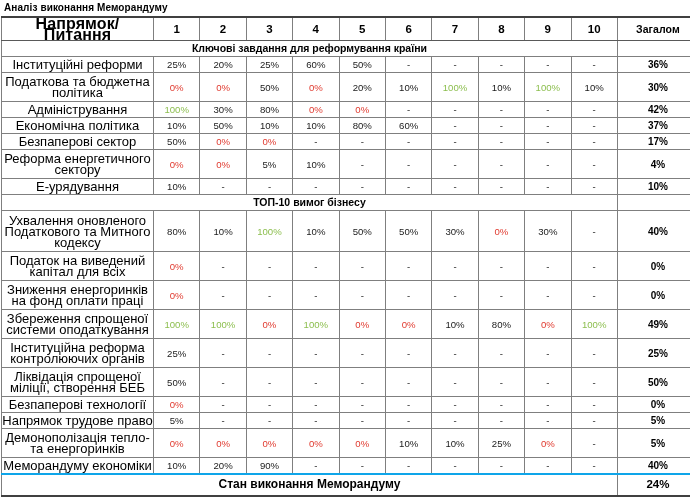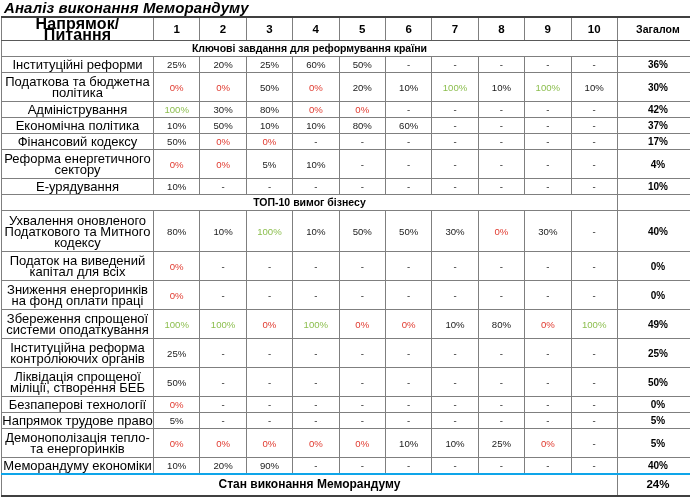--- a/index.html
+++ b/index.html
@@ -16,23 +16,22 @@
     color: #000000;
     -webkit-font-smoothing: antialiased;
   }
   #page {
     width: 690px;
     height: 503px;
     position: relative;
     box-sizing: border-box;
   }
   .doc-title {
-    font-size: 15px;
-    font-weight: bold;
-    font-style: italic;
+    font-size: 10px;
+    font-weight: bold;
     line-height: 13px;
     padding: 1px 0 2px 4px;
     letter-spacing: 0.1px;
     white-space: nowrap;
   }
   table.memo {
     border-collapse: collapse;
     table-layout: fixed;
     width: 688px;
     margin: 0 0 0 1px;
@@ -194,21 +193,21 @@
           <td class="val v-black">10%</td>
           <td class="val v-black">80%</td>
           <td class="val v-black">60%</td>
           <td class="val v-black">-</td>
           <td class="val v-black">-</td>
           <td class="val v-black">-</td>
           <td class="val v-black">-</td>
           <td class="total">37%</td>
         </tr>
         <tr class="r1">
-          <td class="rowname">Фінансовий кодексу</td>
+          <td class="rowname">Безпаперові сектор</td>
           <td class="val v-black">50%</td>
           <td class="val v-red">0%</td>
           <td class="val v-red">0%</td>
           <td class="val v-black">-</td>
           <td class="val v-black">-</td>
           <td class="val v-black">-</td>
           <td class="val v-black">-</td>
           <td class="val v-black">-</td>
           <td class="val v-black">-</td>
           <td class="val v-black">-</td>

